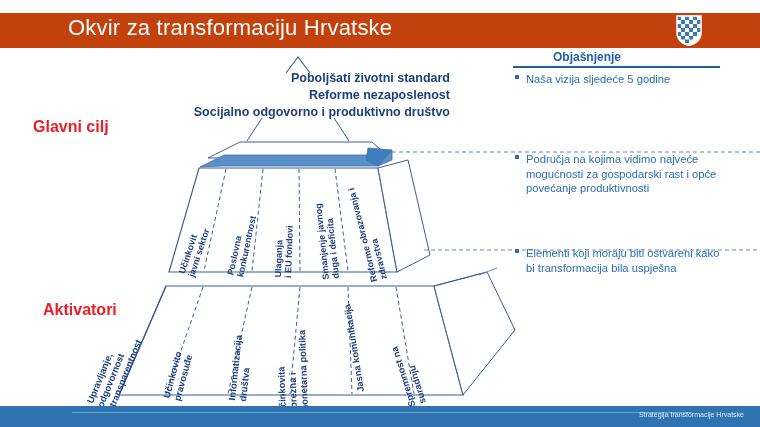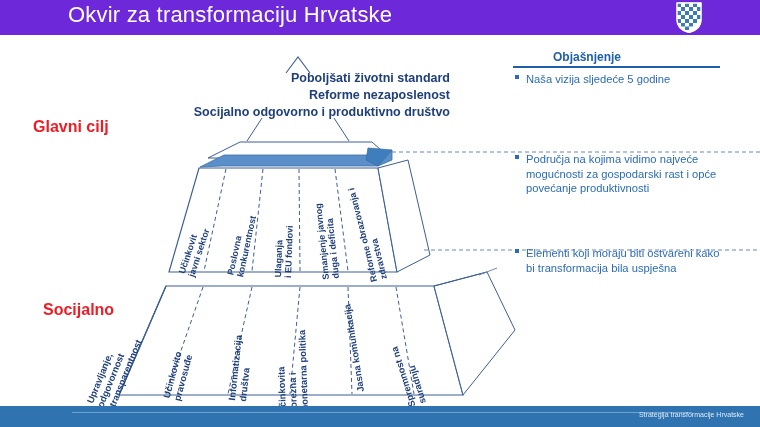--- a/index.html
+++ b/index.html
@@ -7,22 +7,22 @@
     width:760px;height:427px;
     background:#ffffff;
     font-family:"Liberation Sans", sans-serif;
     overflow:hidden;
     position:relative;
   }
   #slide{position:absolute;left:0;top:0;width:760px;height:427px;overflow:hidden;background:#fff;}
 
   
   #header{
-    position:absolute;left:0;top:0;width:760px;height:35px;
-    background:#6d28d9;
+    position:absolute;left:0;top:13px;width:760px;height:35px;
+    background:#c2410c;
   }
   #header-title{
     position:absolute;left:68px;top:2px;
     font-size:22px;color:#ffffff;font-weight:400;
     letter-spacing:0.2px;white-space:nowrap;
   }
   #coat{position:absolute;left:676px;top:2px;width:26px;height:31px;}
 
   
   #footer{
@@ -120,21 +120,21 @@
           <rect x="17" y="17" width="4" height="4"></rect>
         <rect x="5" y="21" width="4" height="3.5"></rect>
           <rect x="13" y="21" width="4" height="3.5"></rect>
         <rect x="9" y="24.5" width="4" height="3.5"></rect>
       </g>
       <path d="M1,1 H25 V18 C25,25 19,29 13,30.5 C7,29 1,25 1,18 Z" fill="none" stroke="#ffffff" stroke-width="1.4"></path>
     </svg>
   </div>
 
   <div class="cat-label" id="cat-0">Glavni cilj</div>
-  <div class="cat-label" id="cat-2">Socijalno</div>
+  <div class="cat-label" id="cat-2">Aktivatori</div>
 
   <div id="apex-wrap">
     <div>Poboljšati životni standard</div>
     <div>Reforme nezaposlenost</div>
     <div class="wrap2">Socijalno odgovorno i produktivno društvo</div>
   </div>
 
   <svg id="pyramid" viewBox="0 0 760 427">
 
     <path d="M286,73 L298,57 L310,73" fill="none" stroke="#3b5e96" stroke-width="1.1"></path>

